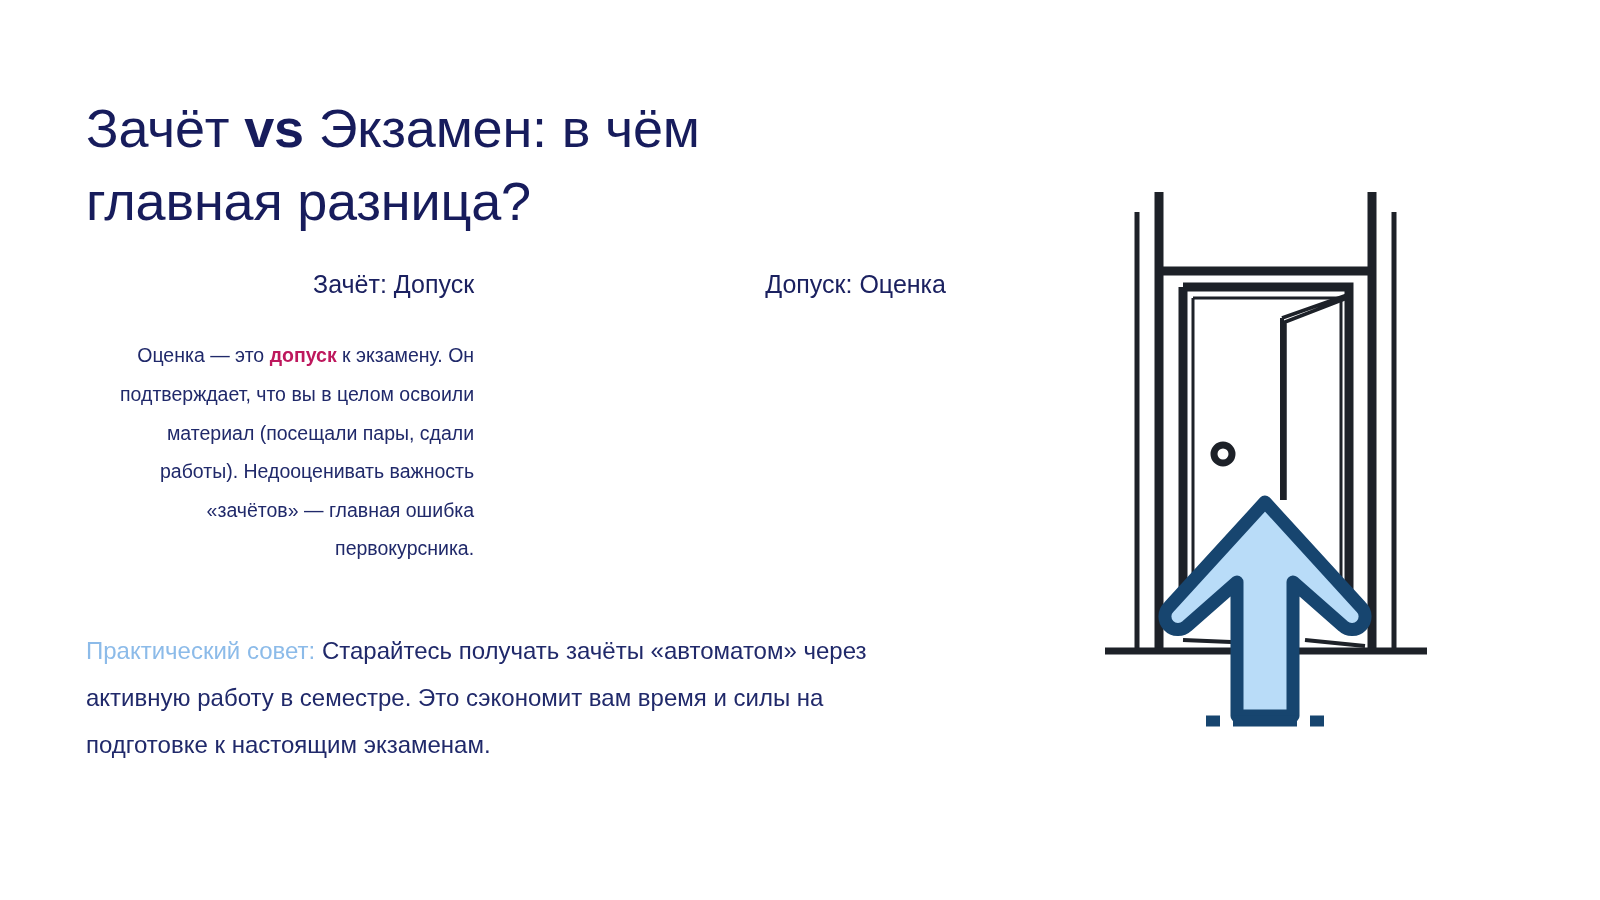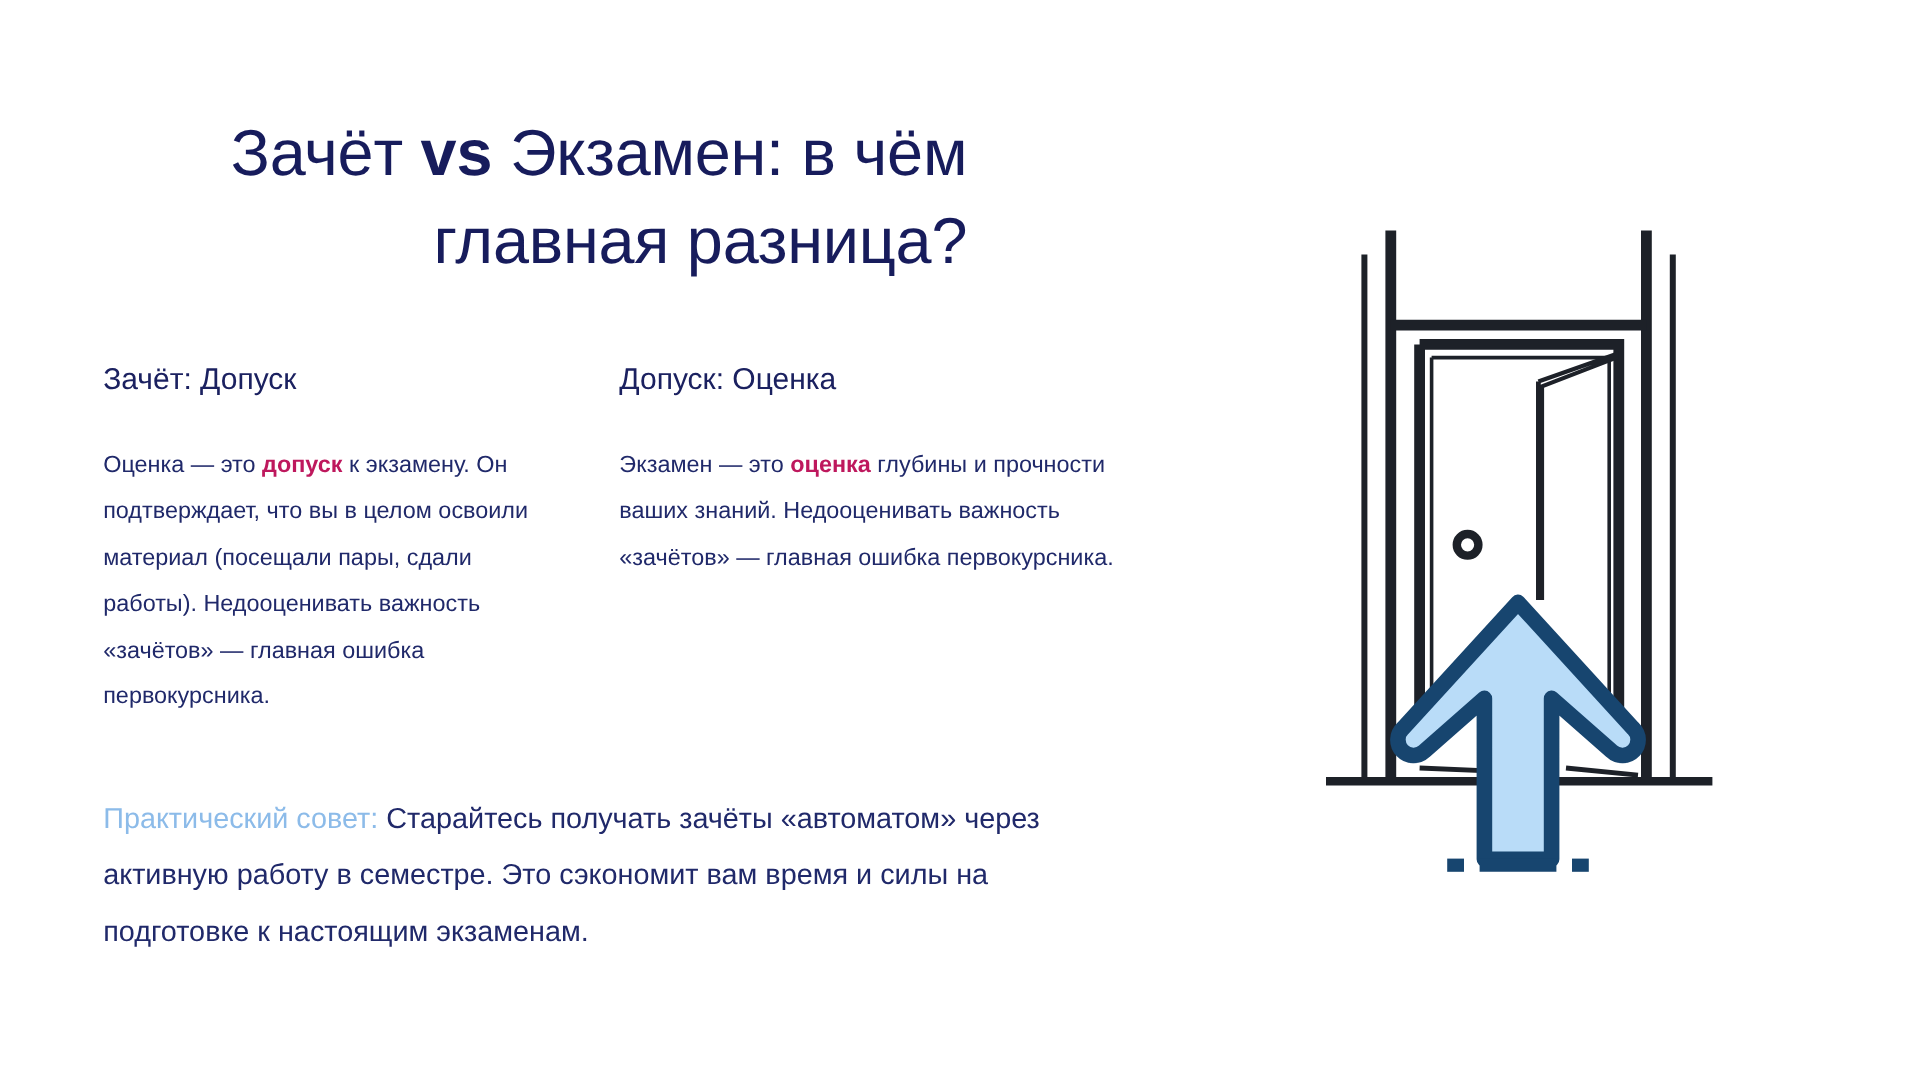--- a/index.html
+++ b/index.html
@@ -32,28 +32,28 @@
   }
 
   .title {
     font-size: 54px;
     line-height: 1.35;
     color: #171c5c;
     font-weight: 400;
     letter-spacing: -0.2px;
     margin: 0 0 0 0;
     max-width: 720px;
-    text-align: right;
   }
   .title b { font-weight: 700; }
 
   .columns {
     display: flex;
-    margin-top: 62px;
+    margin-top: 30px;
     gap: 0px;
+    text-align: right;
   }
   .col {
     width: 432px;
     box-sizing: border-box;
     padding-right: 42px;
   }
   .col + .col { padding-right: 0; }
 
   .col-head {
     font-size: 25px;
@@ -107,21 +107,20 @@
 
     <div class="columns">
 
       <div class="col">
         <h2 class="col-head">Зачёт: Допуск</h2>
         <p class="col-body"><span>Оценка — это </span><b>допуск</b><span> к экзамену. Он подтверждает, что вы в целом освоили материал (посещали пары, сдали работы). Недооценивать важность «зачётов» — главная ошибка первокурсника.</span></p>
       </div>
 
       <div class="col">
         <h2 class="col-head">Допуск: Оценка</h2>
-        <p class="col-body"><span>Экзамен — это </span><b>оценка</b><span> глубины и прочности ваших знаний. Недооценивать важность «зачётов» — главная ошибка первокурсника.</span></p>
       </div>
 
     </div>
 
     <p class="tip"><span class="tip-label">Практический совет:</span><span> Старайтесь получать зачёты «автоматом» через активную работу в семестре. Это сэкономит вам время и силы на подготовке к настоящим экзаменам.</span></p>
 
   </div>
 
   <div class="illustration">
     <svg viewBox="0 0 380 570" xmlns="http://www.w3.org/2000/svg" aria-hidden="true">

